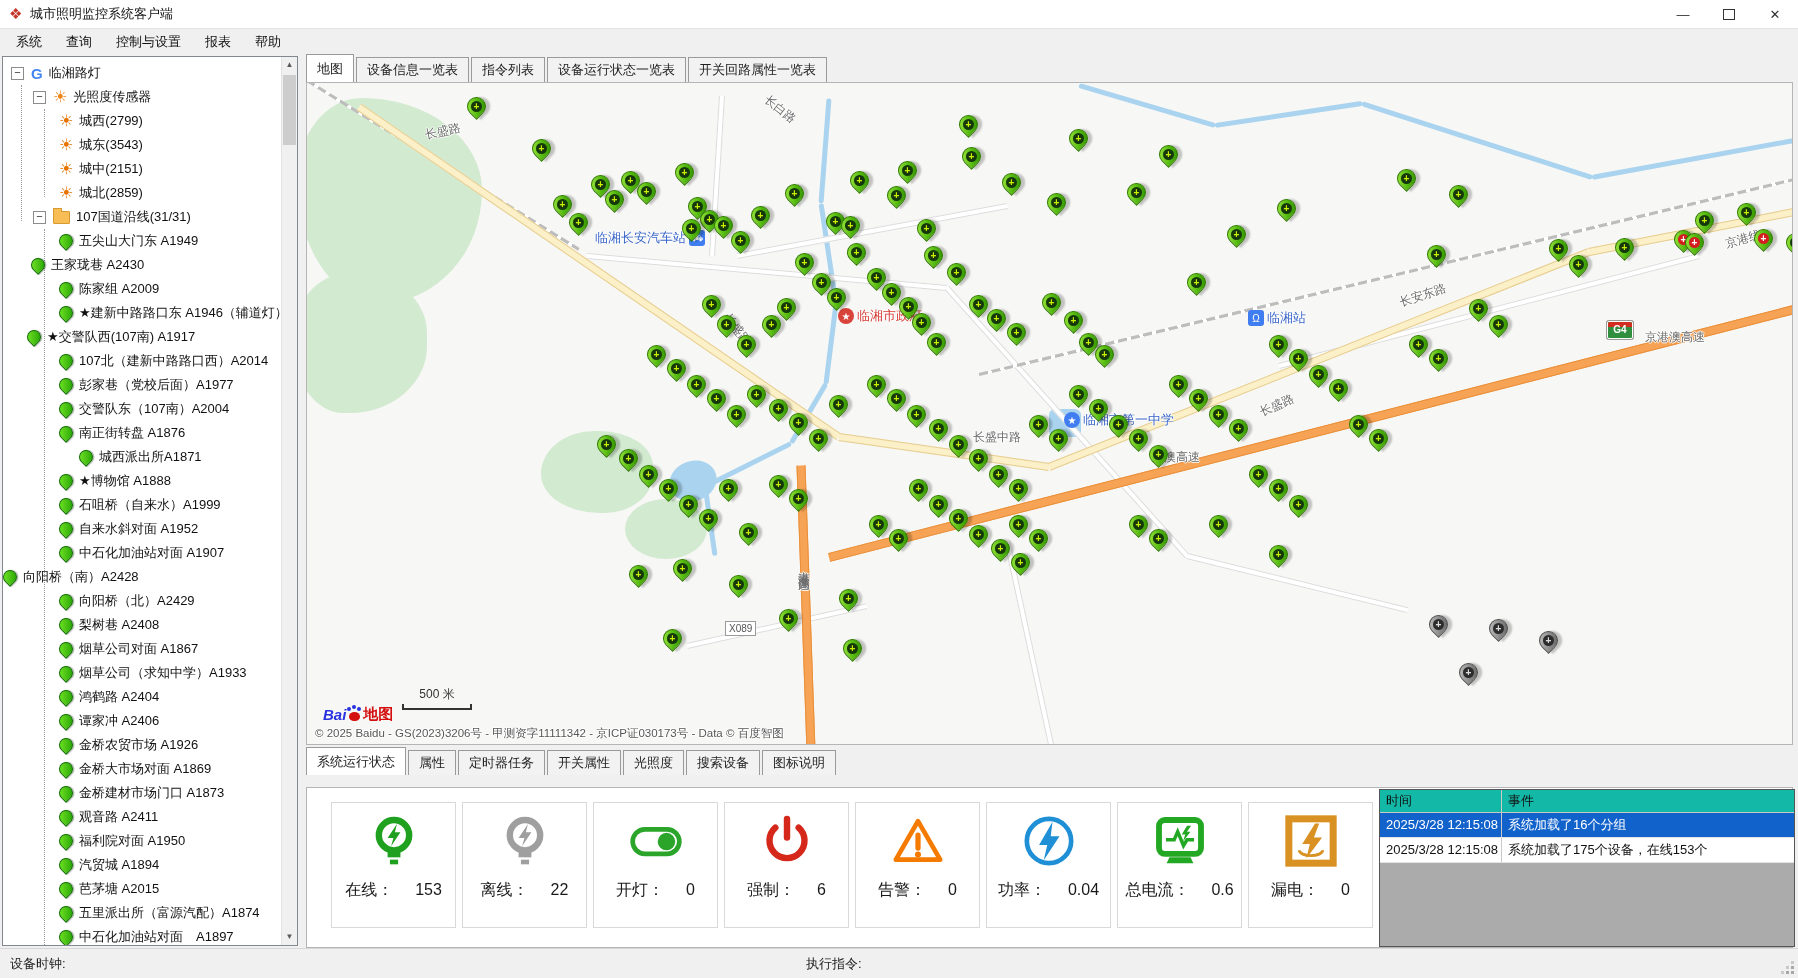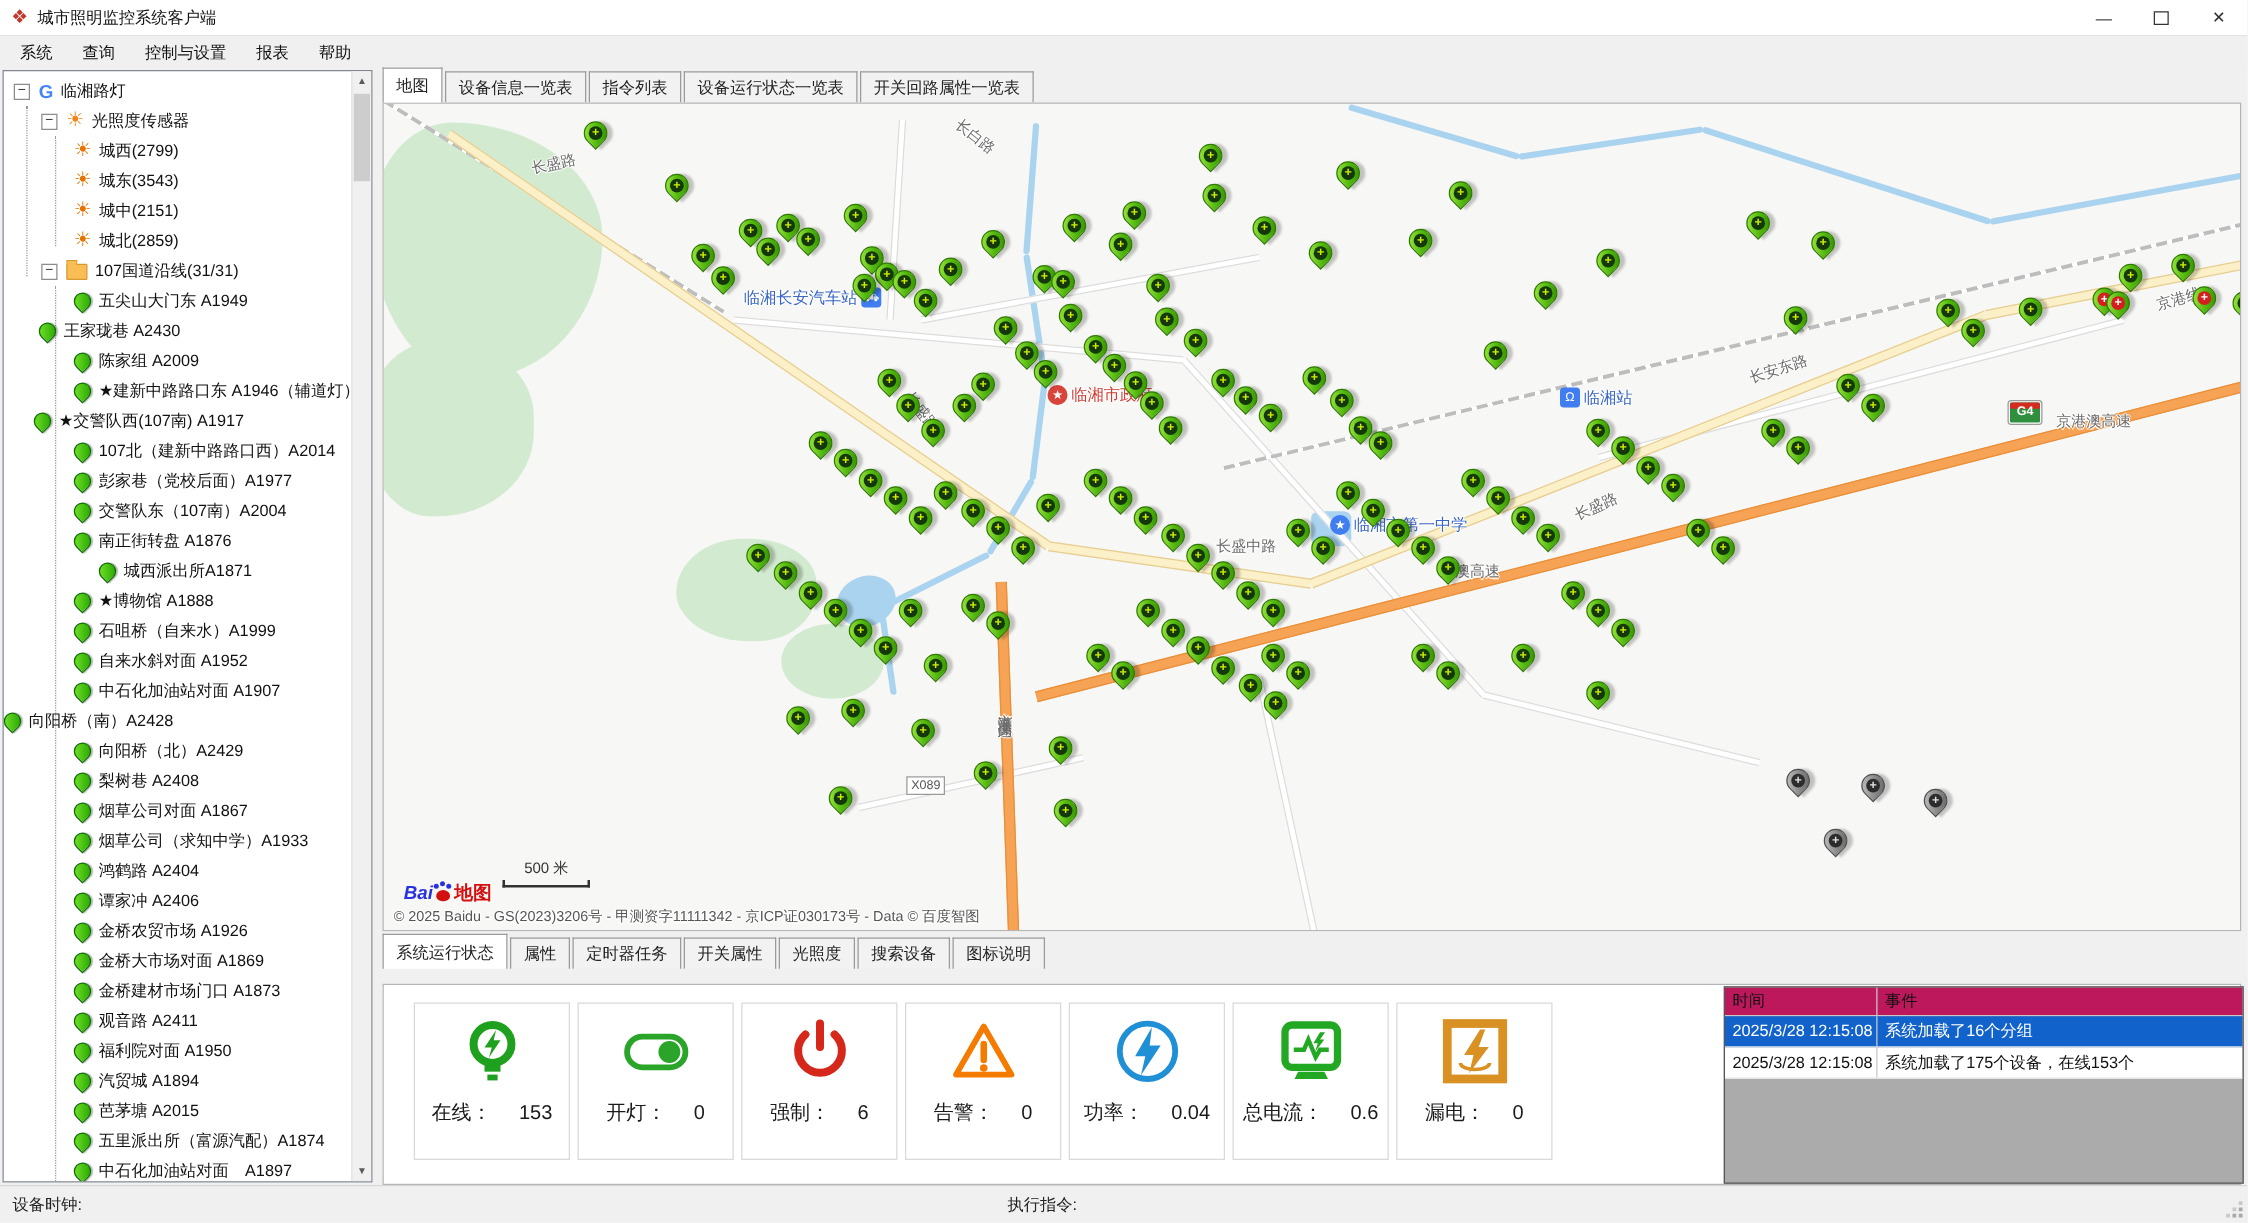--- a/index.html
+++ b/index.html
@@ -83,21 +83,21 @@
   
   #bottom-panel{position:absolute;left:306px;top:745px;width:1487px;height:203px;background:#f0f0f0;}
   #bottom-tabs{position:absolute;left:0;top:5px;height:25px;display:flex;align-items:flex-end;}
   #bottom-content{position:absolute;left:0;top:42px;right:0;bottom:0;background:#fff;border:1px solid #b5b5b5;box-sizing:border-box;}
   #cards{position:absolute;left:24px;top:14px;display:flex;gap:6px;}
   .card{width:125px;height:126px;background:#fff;border:1px solid #d9d9d9;box-sizing:border-box;display:flex;flex-direction:column;align-items:center;justify-content:flex-start;padding-top:10px;}
   .card .lbl{margin-top:8px;font-size:16px;color:#1a1a1a;white-space:nowrap;}
   .card .lbl b{font-weight:normal;margin-left:22px;}
   
   #event-table{position:absolute;left:1072px;top:1px;width:416px;height:158px;border:1px solid #555;box-sizing:border-box;background:#ababab;overflow:hidden;}
-  .et-header{display:flex;background:#be185d;border-bottom:1px solid #c9c9c9;height:22px;line-height:22px;}
+  .et-header{display:flex;background:#14b8a6;border-bottom:1px solid #c9c9c9;height:22px;line-height:22px;}
   .et-header div{padding-left:6px;box-sizing:border-box;}
   .et-col-time{width:122px;border-right:1px solid #c9c9c9;box-sizing:border-box;flex:none;}
   .et-row{display:flex;background:#fff;height:24px;line-height:24px;border-bottom:1px solid #e3e3e3;}
   .et-row div{padding-left:6px;box-sizing:border-box;overflow:hidden;white-space:nowrap;}
   .et-row.sel{background:#1262cc;color:#fff;}
   
   #statusbar{position:absolute;left:0;top:948px;width:1798px;height:30px;background:#f0f0f0;border-top:1px solid #d7d7d7;box-sizing:border-box;}
   #sb-clock{position:absolute;left:10px;top:6px;color:#222;}
   #sb-exec{position:absolute;left:806px;top:6px;color:#222;}
   #sb-grip{position:absolute;right:4px;bottom:4px;width:10px;height:10px;}
@@ -827,20 +827,29 @@
           <div class="ic"><svg viewBox="0 0 48 48" width="56" height="56">
               <circle cx="24" cy="19" r="13" fill="none" stroke="#1fa11f" stroke-width="5.5"></circle>
               <path d="M26.5 9.5 L18.5 21.5 H23.5 L21.5 28.5 L29.5 16.5 H24.8 Z" fill="#1fa11f"></path>
               <rect x="18.5" y="33.5" width="11" height="4.5" fill="#1fa11f"></rect>
               <rect x="20.5" y="40" width="7" height="4" fill="#1fa11f"></rect>
             </svg></div>
           <div class="lbl"><span>在线：</span><b>153</b></div>
         </div>
         <div class="card">
           <div class="ic"><svg viewBox="0 0 48 48" width="56" height="56">
+              <circle cx="24" cy="19" r="13" fill="none" stroke="#9f9f9f" stroke-width="5.5"></circle>
+              <path d="M26.5 9.5 L18.5 21.5 H23.5 L21.5 28.5 L29.5 16.5 H24.8 Z" fill="#9f9f9f"></path>
+              <rect x="18.5" y="33.5" width="11" height="4.5" fill="#9f9f9f"></rect>
+              <rect x="20.5" y="40" width="7" height="4" fill="#9f9f9f"></rect>
+            </svg></div>
+          <div class="lbl"><span>离线：</span><b>22</b></div>
+        </div>
+        <div class="card">
+          <div class="ic"><svg viewBox="0 0 48 48" width="56" height="56">
               <rect x="4" y="14" width="40" height="21" rx="10.5" fill="none" stroke="#2aa52a" stroke-width="4"></rect>
               <circle cx="33" cy="24.5" r="7.5" fill="#2aa52a"></circle>
             </svg></div>
           <div class="lbl"><span>开灯：</span><b>0</b></div>
         </div>
         <div class="card">
           <div class="ic"><svg viewBox="0 0 48 48" width="56" height="56">
               <path d="M14 12.5 A15 15 0 1 0 34 12.5" fill="none" stroke="#d5281b" stroke-width="5.5" stroke-linecap="round"></path>
               <line x1="24" y1="5" x2="24" y2="21" stroke="#d5281b" stroke-width="5.5" stroke-linecap="round"></line>
             </svg></div>

